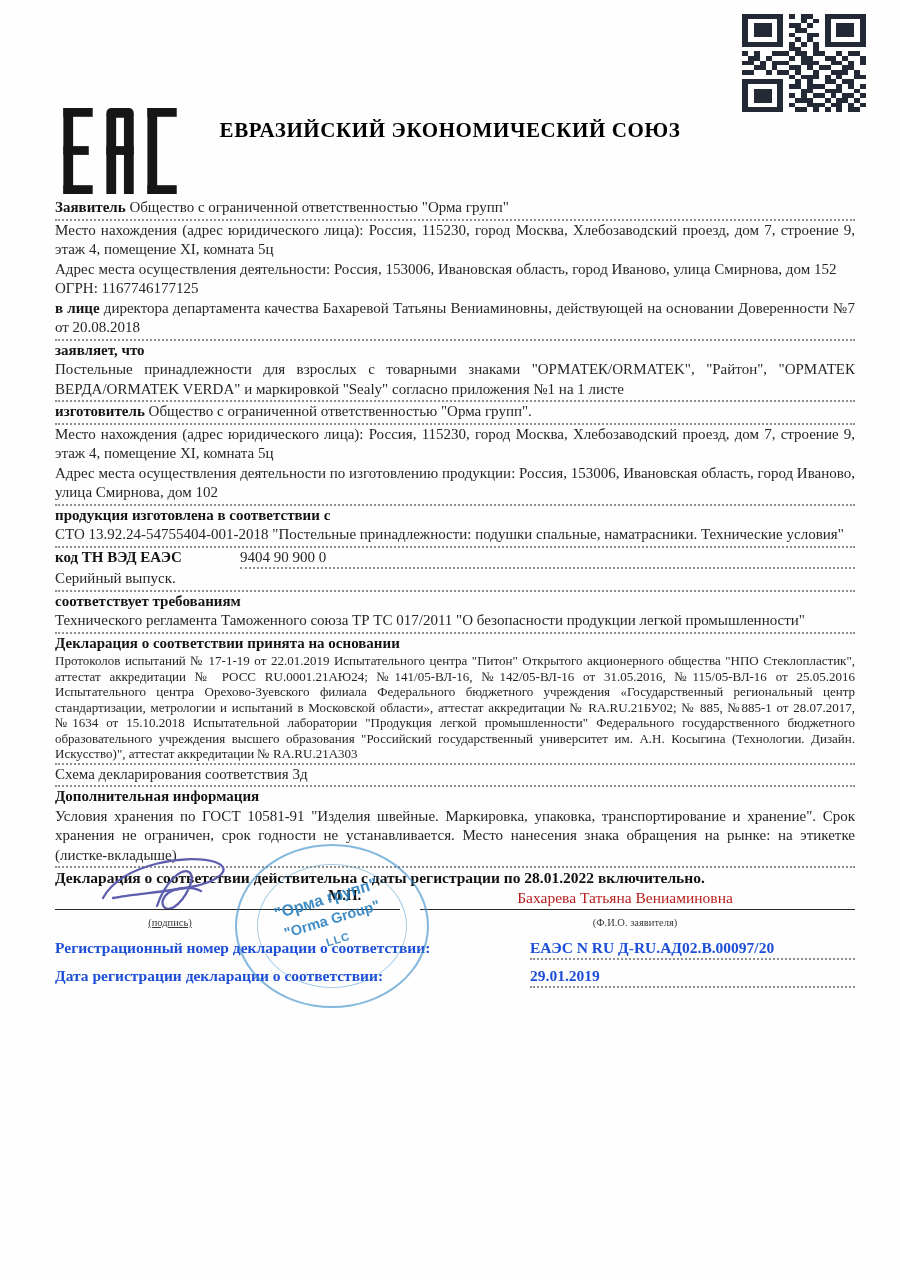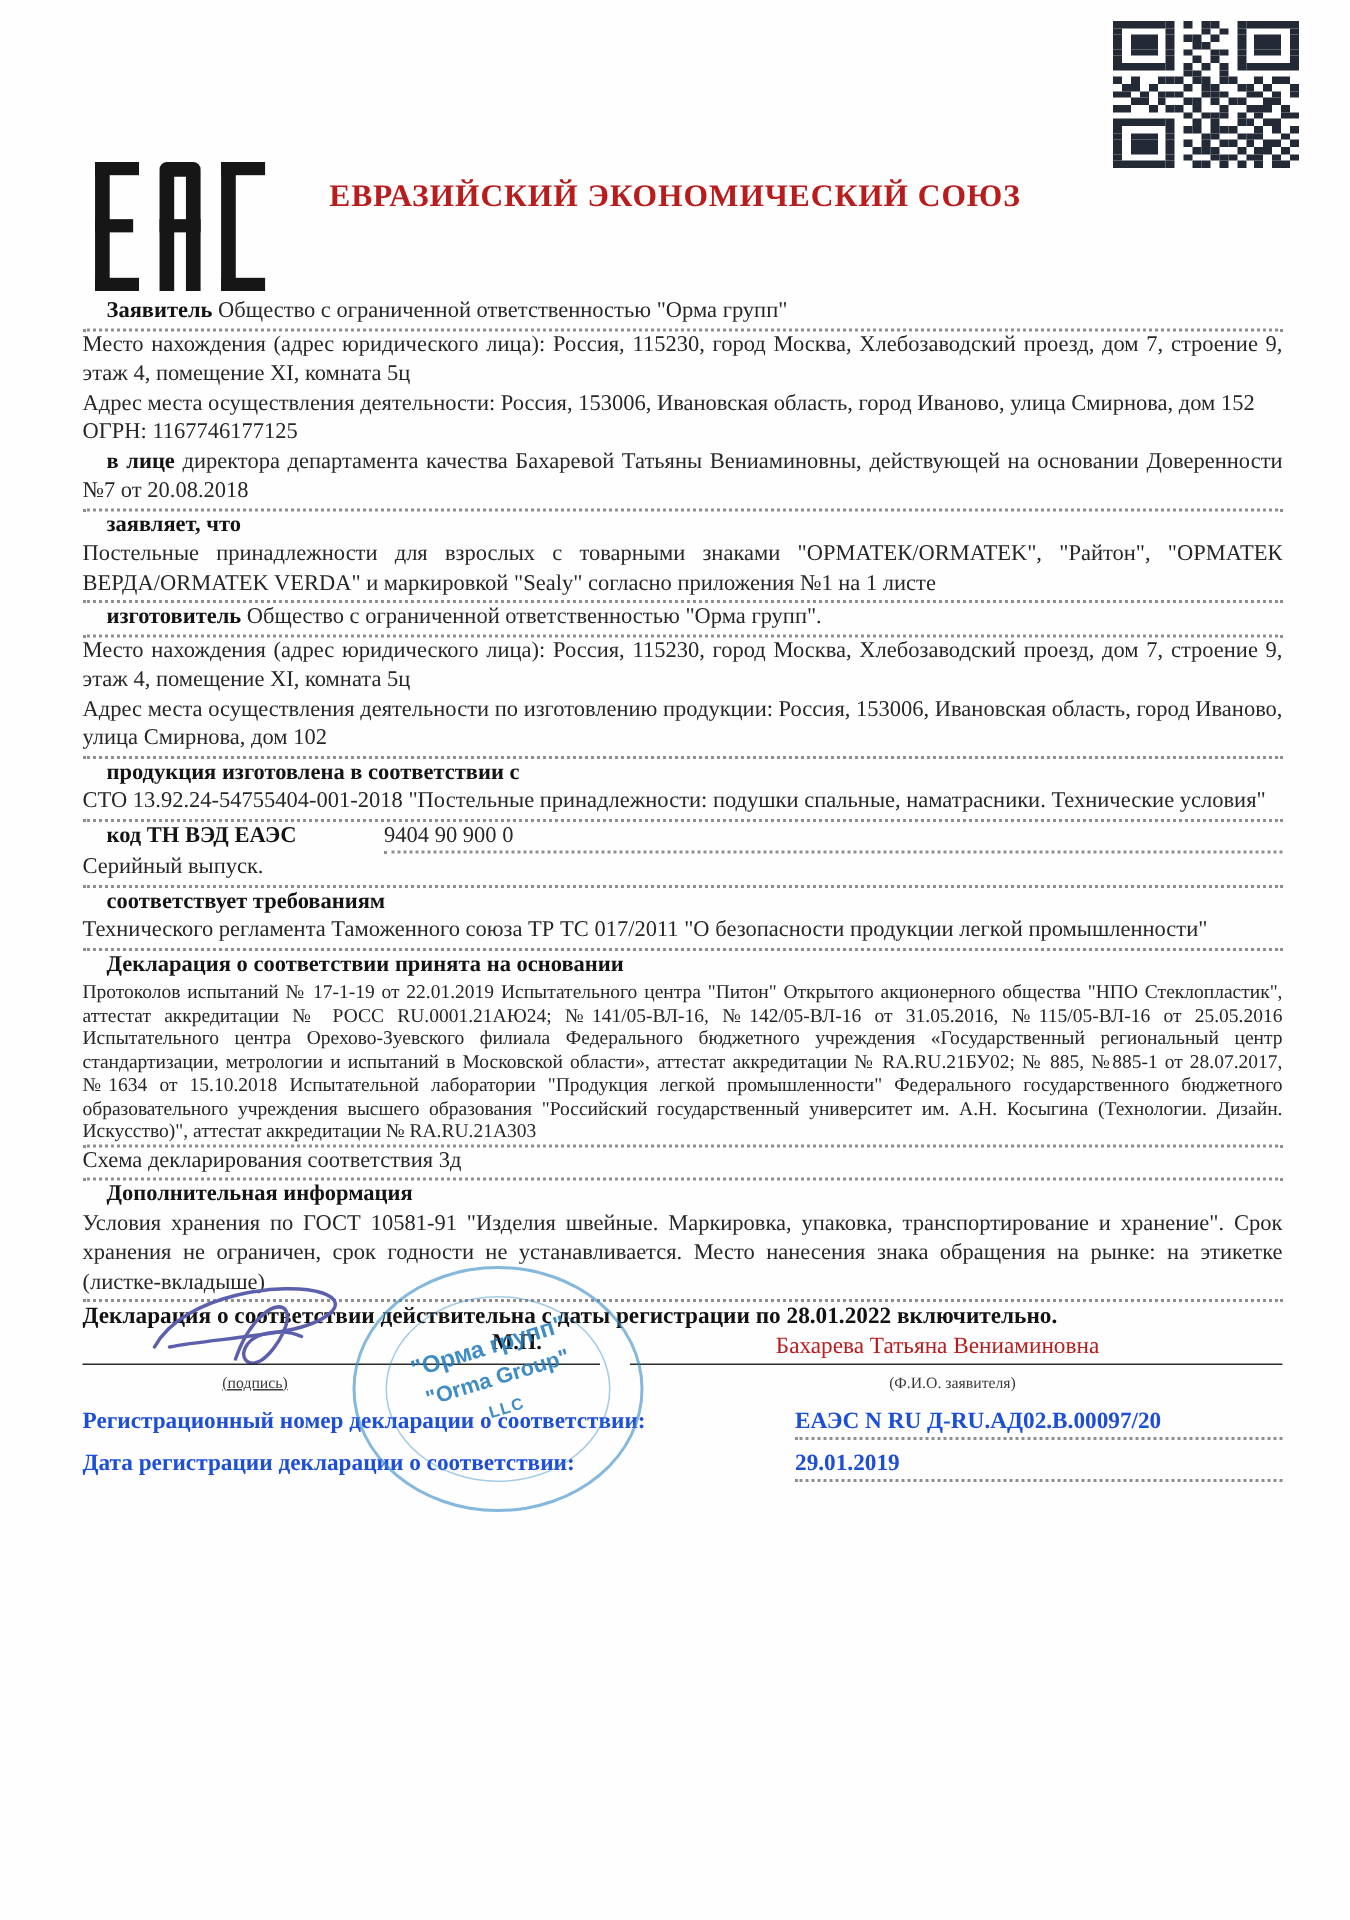--- a/index.html
+++ b/index.html
@@ -4,28 +4,28 @@
 <style>
   html,body{margin:0;padding:0;background:#e8e8e8;}
   .page{position:relative;width:900px;height:1280px;background:#fefefe;overflow:hidden;
         font-family:"Liberation Serif","DejaVu Serif",serif;color:#262626;}
   
   .qr{position:absolute;top:14px;right:34px;width:124px;height:98px;display:grid;
       grid-template-columns:repeat(21,1fr);grid-template-rows:repeat(21,1fr);background:#fff;}
   .qr .on{background:#232a36;}
   
   .eac{position:absolute;left:63px;top:108px;width:118px;height:86px;}
-  .titles{position:absolute;left:0;top:118px;width:100%;text-align:center;color:#b91c1c;}
+  .titles{position:absolute;left:0;top:118px;width:100%;text-align:center;color:#000000;}
   .t1{font-size:21px;font-weight:bold;letter-spacing:.6px;}
   .t2{font-size:20px;font-weight:bold;letter-spacing:.5px;margin-top:8px;}
   
   .content{position:absolute;left:55px;top:198px;width:800px;font-size:15px;line-height:19.5px;}
   .content p{margin:0;}
   .j{text-align:justify;}
-  .lbl{font-weight:bold;color:#141414;margin-left:16px;}
+  .lbl{font-weight:bold;color:#141414;}
   .sep{border-bottom:2px dotted #8f8f8f;padding-bottom:1px;margin-bottom:3px;}
   .small{font-size:13px;line-height:15.5px;}
   .tnrow{display:flex;}
   .tnrow .lbl{width:185px;flex:none;}
   .tnrow .val{flex:1;border-bottom:2px dotted #8f8f8f;}
   .validity{font-weight:bold;color:#121212;margin-top:16px;font-size:15.5px;}
   
   .sigblock{position:relative;margin-top:4px;height:200px;}
   .sigline{position:absolute;left:0;top:17px;width:345px;border-bottom:1.5px solid #2a2a2a;}
   .fioline{position:absolute;left:365px;top:17px;width:435px;border-bottom:1.5px solid #2a2a2a;}

